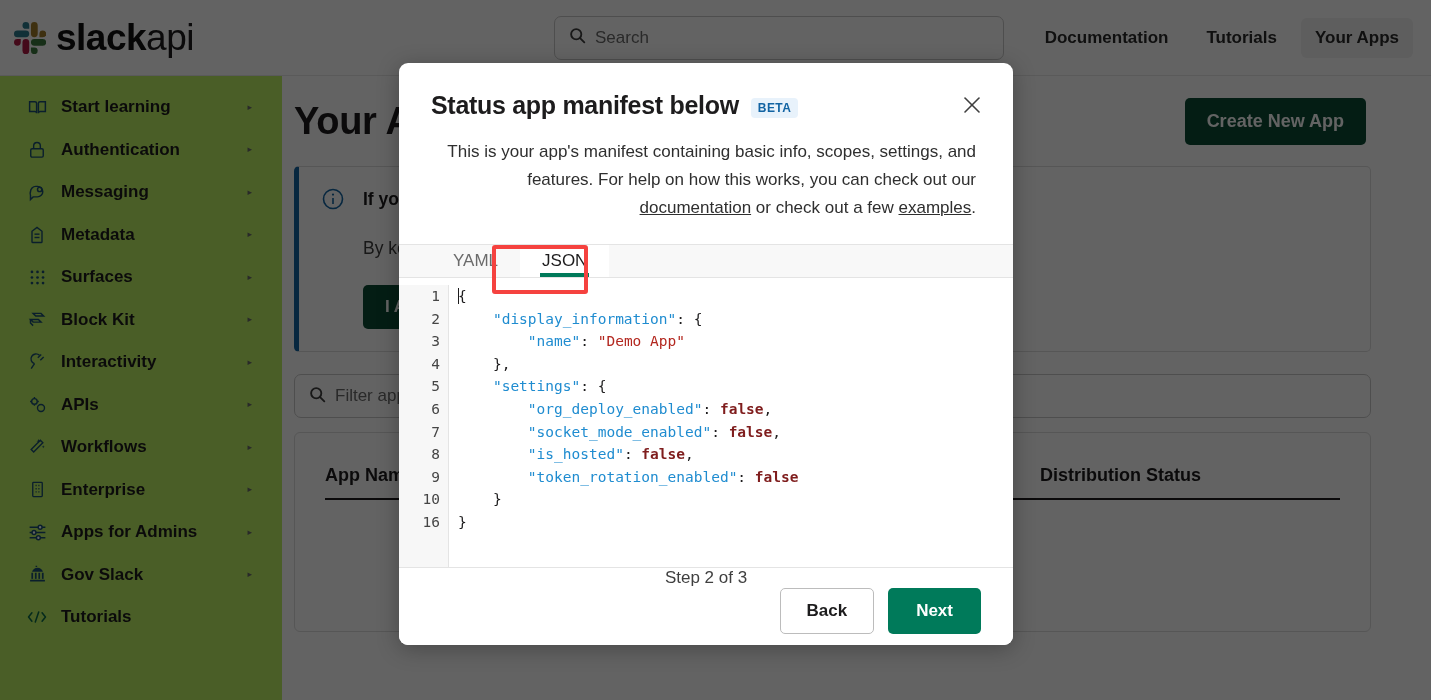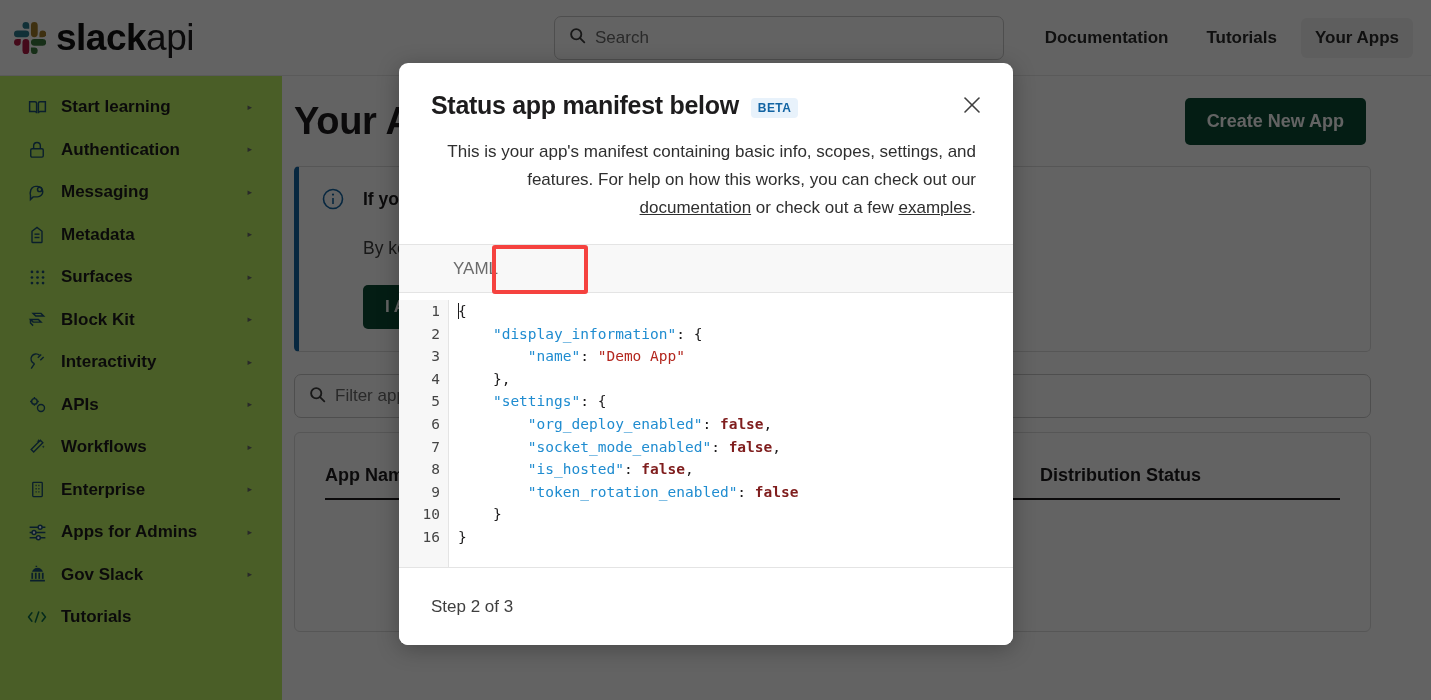--- a/index.html
+++ b/index.html
@@ -243,21 +243,21 @@
     font-size: 17px;
     line-height: 28px;
     color: #2f2f2f;
     max-width: 545px;
     text-align: right;
   }
   .modal-desc a { color: #2f2f2f; text-decoration: underline; }
 
   .tabstrip {
     margin-top: 22px;
-    height: 49px;
+    height: 34px;
     background: #f8f8f8;
     border-top: 1px solid #e4e4e4;
     border-bottom: 1px solid #e4e4e4;
     display: flex;
     align-items: stretch;
     padding-left: 32px;
     position: relative;
   }
   .tab {
     display: flex;
@@ -332,20 +332,21 @@
     margin-right: -1px;
   }
 
   .modal-foot {
     height: 78px;
     border-top: 1px solid #e4e4e4;
     display: flex;
     align-items: center;
     padding: 0 32px;
     background: #ffffff;
+    flex-direction: column;
   }
   .step-label { font-size: 17px; color: #3f3f3f; }
   .foot-btns { margin-left: auto; display: flex; gap: 14px; }
   .btn-back {
     background: #ffffff;
     border: 1px solid #bcbcbc;
     border-radius: 5px;
     font-size: 17px;
     font-weight: 700;
     color: #1d1c1d;
@@ -649,20 +650,21 @@
       <svg width="24" height="24" viewBox="0 0 24 24" fill="none" stroke="currentColor" stroke-width="1.6" stroke-linecap="round">
           <line x1="5" y1="5" x2="19" y2="19"></line>
           <line x1="19" y1="5" x2="5" y2="19"></line>
         </svg>
     </button>
     <div class="modal-desc"><span>This is your app's manifest containing basic info, scopes, settings, and features. For help on how this works, you can check out our </span><a href="#">documentation</a><span> or check out a few </span><a href="#">examples</a><span>.</span></div>
   </div>
 
   <div class="tabstrip">
     <button class="tab">YAML</button>
+    <button class="tab active">JSON</button>
     <div class="tab-highlight"></div>
   </div>
 
   <div class="editor">
     <div class="gutter">
         <div>1</div>
         <div>2</div>
         <div>3</div>
         <div>4</div>
         <div>5</div>
@@ -671,14 +673,18 @@
         <div>8</div>
         <div>9</div>
         <div>10</div>
         <div>16</div>
       </div>
     <div class="code"><div><span class="caret"></span><span class="p">{</span></div><div><span class="p">    </span><span class="k">"display_information"</span><span class="p">: {</span></div><div><span class="p">        </span><span class="k">"name"</span><span class="p">: </span><span class="s">"Demo App"</span></div><div><span class="p">    },</span></div><div><span class="p">    </span><span class="k">"settings"</span><span class="p">: {</span></div><div><span class="p">        </span><span class="k">"org_deploy_enabled"</span><span class="p">: </span><span class="b">false</span><span class="p">,</span></div><div><span class="p">        </span><span class="k">"socket_mode_enabled"</span><span class="p">: </span><span class="b">false</span><span class="p">,</span></div><div><span class="p">        </span><span class="k">"is_hosted"</span><span class="p">: </span><span class="b">false</span><span class="p">,</span></div><div><span class="p">        </span><span class="k">"token_rotation_enabled"</span><span class="p">: </span><span class="b">false</span></div><div><span class="p">    }</span></div><div><span class="p">}</span></div></div>
   </div>
 
   <div class="modal-foot">
     <span class="step-label">Step 2 of 3</span>
+    <div class="foot-btns">
+      <button class="btn-back">Back</button>
+      <button class="btn-next">Next</button>
+    </div>
   </div>
 </div>
 
 </body></html>

